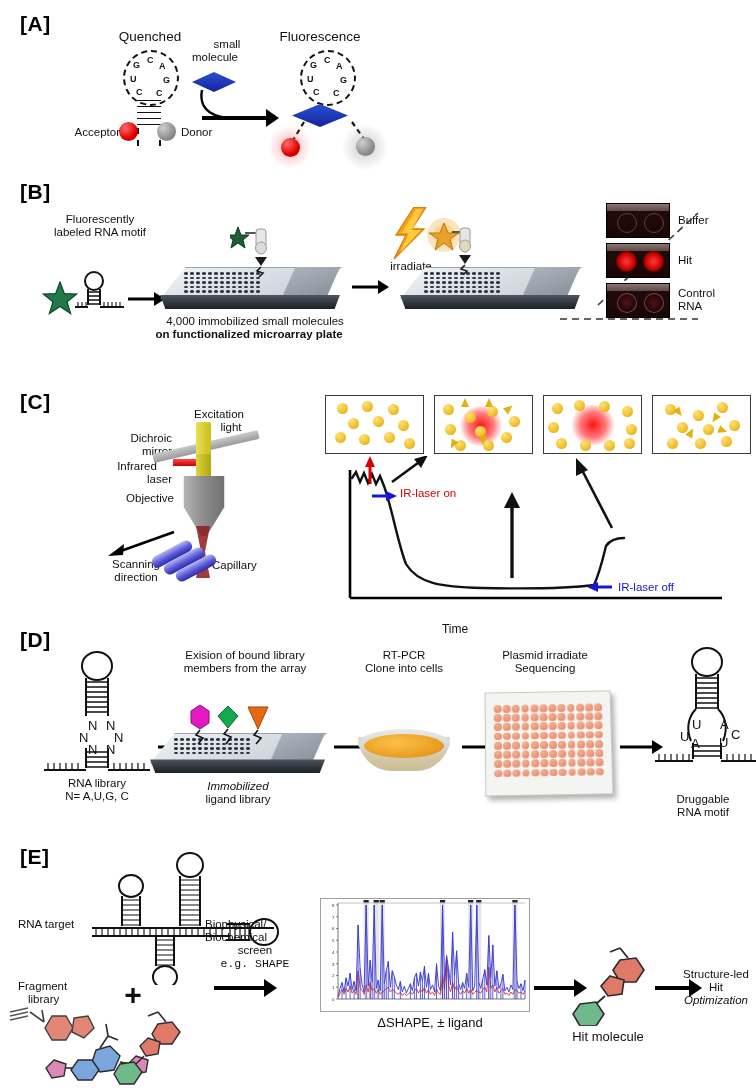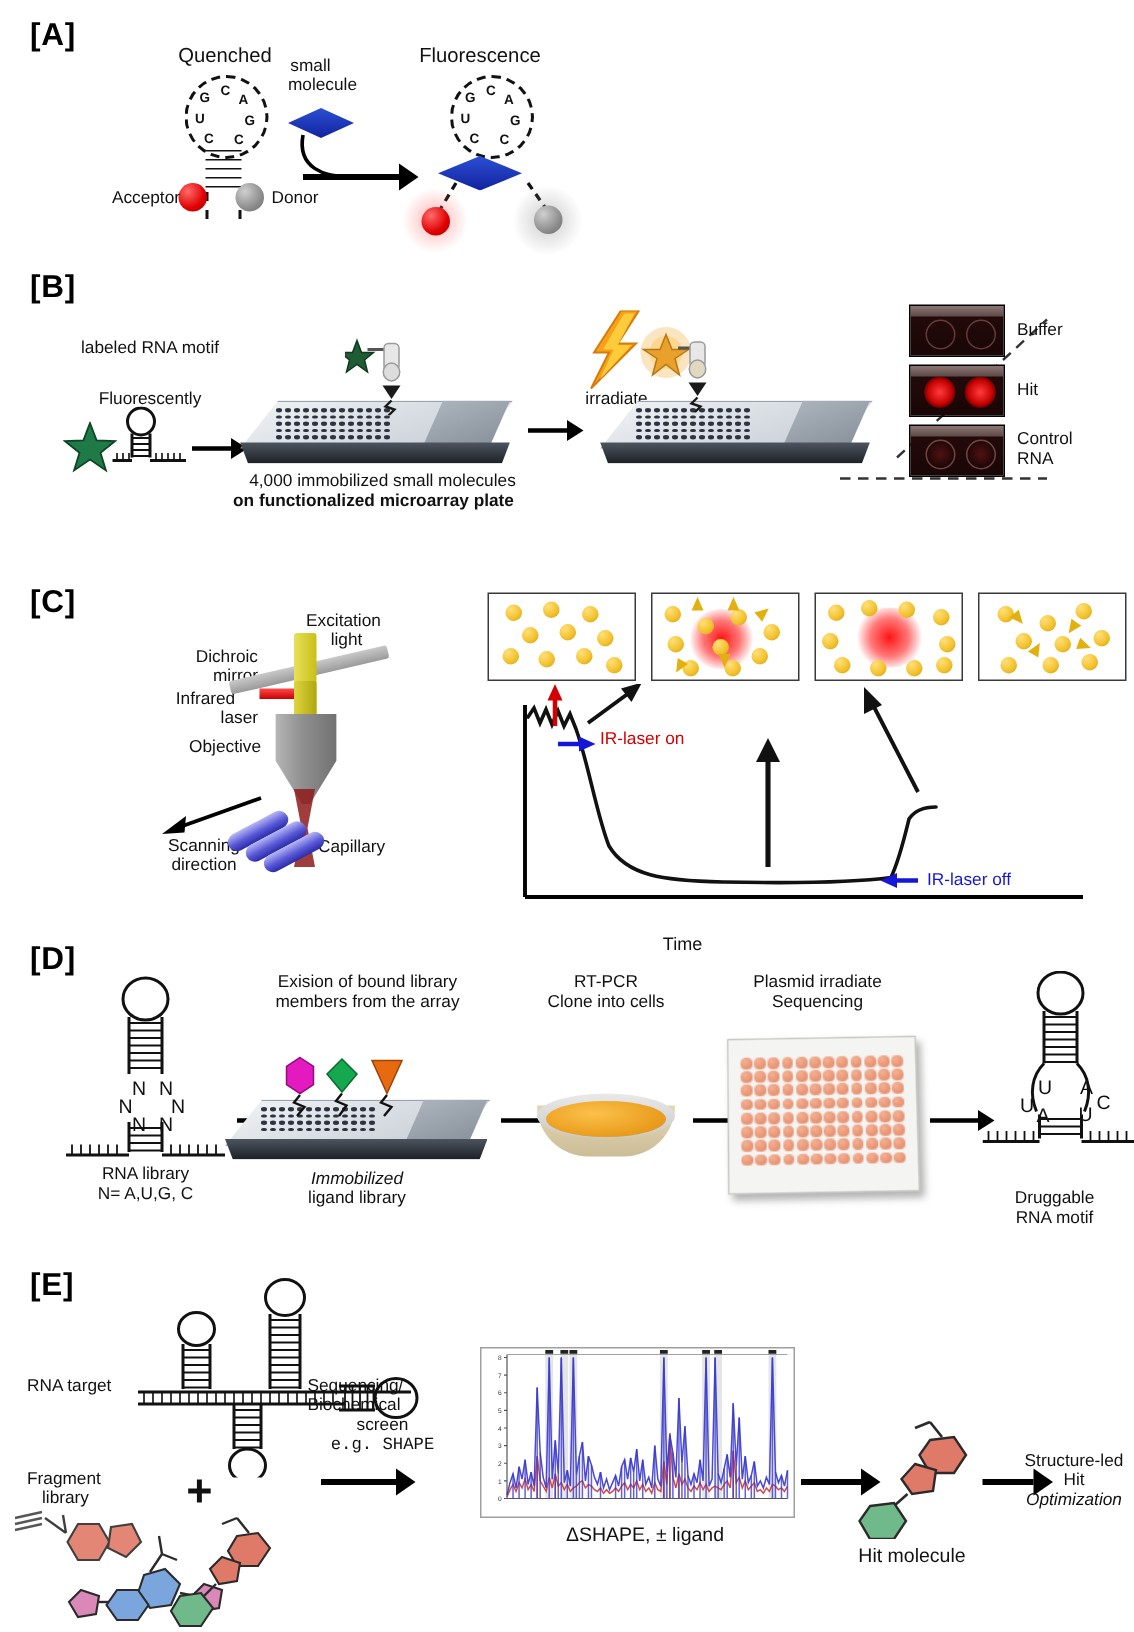--- a/index.html
+++ b/index.html
@@ -86,21 +86,21 @@
 </head>
 <body>
 
 <div class="fig">
 
   <div class="panel" style="left:0;top:0;width:756px;height:175px;">
     <div class="plabel" style="left:20px;top:12px;">[A]</div>
 
     <div class="txt" style="left:90px;top:30px;width:120px;font-size:13.5px;">Quenched</div>
     <div class="txt" style="left:255px;top:30px;width:130px;font-size:13.5px;">Fluorescence</div>
-    <div class="txt" style="left:172px;top:38px;width:70px;">small</div>
+    <div class="txt" style="left:192px;top:38px;width:70px;">small</div>
     <div class="txt" style="left:180px;top:51px;width:70px;">molecule</div>
 
     <div class="hairpinA" style="left:111px;top:50px;">
       <div class="loopA"></div>
       <div class="nt" style="left:22px;top:10px;">G</div>
       <div class="nt" style="left:36px;top:5px;">C</div>
       <div class="nt" style="left:48px;top:11px;">A</div>
       <div class="nt" style="left:19px;top:24px;">U</div>
       <div class="nt" style="left:52px;top:25px;">G</div>
       <div class="nt" style="left:25px;top:37px;">C</div>
@@ -146,21 +146,21 @@
     </svg>
     <div class="glow-red" style="left:268px;top:125px;"></div>
     <div class="bead red" style="left:281px;top:138px;"></div>
     <div class="glow-grey" style="left:342px;top:124px;"></div>
     <div class="bead grey" style="left:356px;top:137px;"></div>
   </div>
 
   <div class="panel" style="left:0;top:175px;width:756px;height:195px;">
     <div class="plabel" style="left:20px;top:5px;">[B]</div>
 
-    <div class="txt" style="left:30px;top:38px;width:140px;margin-top:47px;">Fluorescently</div>
+    <div class="txt" style="left:30px;top:38px;width:140px;">Fluorescently</div>
     <div class="txt" style="left:30px;top:51px;width:140px;">labeled RNA motif</div>
 
     <svg width="36" height="36" style="position:absolute;left:42px;top:106px;">
       <polygon points="18,1 22.4,12.6 34.8,13 25,20.8 28.6,32.6 18,25.4 7.4,32.6 11,20.8 1.2,13 13.6,12.6" fill="#1f7a47" stroke="#0d4526" stroke-width="1.2"></polygon>
     </svg>
     <svg width="60" height="50" style="position:absolute;left:72px;top:96px;">
       <ellipse cx="22" cy="10" rx="9" ry="9" fill="none" stroke="#111" stroke-width="2"></ellipse>
       <path d="M16,18 L16,34 M28,18 L28,34" stroke="#111" stroke-width="2"></path>
       <path d="M16,21 L28,21 M16,25 L28,25 M16,29 L28,29 M16,33 L28,33" stroke="#111" stroke-width="1.3"></path>
       <path d="M16,36 L3,36 M28,36 L52,36" stroke="#111" stroke-width="2"></path>
@@ -374,21 +374,21 @@
       <div class="spot" style="left:10px;top:9px;width:18px;height:18px;border:1px solid rgba(200,130,130,.5);background:radial-gradient(circle,rgba(200,40,40,.3),rgba(0,0,0,0) 70%);"></div>
       <div class="spot" style="left:37px;top:9px;width:18px;height:18px;border:1px solid rgba(200,130,130,.5);background:radial-gradient(circle,rgba(200,40,40,.3),rgba(0,0,0,0) 70%);"></div>
     </div>
     <div class="txt left" style="left:678px;top:112px;width:70px;">Control</div>
     <div class="txt left" style="left:678px;top:125px;width:70px;">RNA</div>
   </div>
 
   <div class="panel" style="left:0;top:380px;width:756px;height:260px;">
     <div class="plabel" style="left:20px;top:10px;">[C]</div>
 
-    <div class="txt" style="left:184px;top:28px;width:90px;">Excitation</div>
+    <div class="txt" style="left:174px;top:28px;width:90px;">Excitation</div>
     <div class="txt" style="left:186px;top:41px;width:90px;">light</div>
     <div class="txt" style="left:92px;top:52px;width:80px;text-align:right;">Dichroic</div>
     <div class="txt" style="left:92px;top:65px;width:80px;text-align:right;">mirror</div>
     <div class="txt" style="left:102px;top:80px;width:70px;text-align:center;">Infrared</div>
     <div class="txt" style="left:102px;top:93px;width:70px;text-align:right;">laser</div>
     <div class="txt" style="left:94px;top:112px;width:80px;text-align:right;">Objective</div>
     <div class="txt" style="left:212px;top:179px;width:70px;text-align:left;">Capillary</div>
     <div class="txt" style="left:96px;top:178px;width:80px;">Scanning</div>
     <div class="txt" style="left:96px;top:191px;width:80px;">direction</div>
 
@@ -804,21 +804,21 @@
       </g>
       <g>
         <path d="M158,20 L150,10 M150,10 L140,14" stroke="#2b2b2b" stroke-width="1.6"></path>
         <polygon points="150,22 164,20 172,30 164,42 150,42 144,32" fill="#e07a68" stroke="#2b2b2b" stroke-width="1.4"></polygon>
         <polygon points="140,36 152,40 150,52 138,54 132,44" fill="#e07a68" stroke="#2b2b2b" stroke-width="1.4"></polygon>
         <path d="M136,54 L128,62" stroke="#2b2b2b" stroke-width="1.6"></path>
         <polygon points="112,62 126,60 134,70 126,82 112,82 106,72" fill="#6fb98a" stroke="#2b2b2b" stroke-width="1.4"></polygon>
       </g>
     </svg>
 
-    <div class="txt" style="left:205px;top:78px;width:110px;text-align:left;">Sequencing/</div>
+    <div class="txt" style="left:205px;top:78px;width:110px;text-align:left;">Biophysical/</div>
     <div class="txt" style="left:205px;top:91px;width:110px;text-align:left;">Biochemical</div>
     <div class="txt" style="left:205px;top:104px;width:100px;text-align:center;">screen</div>
     <div class="txt" style="left:203px;top:117px;width:104px;text-align:center;font-family:Liberation Mono, monospace;">e.g. SHAPE</div>
     <div class="arrow" style="left:214px;top:148px;width:62px;">
       <div class="shaft" style="width:50px;height:4px;"></div>
         <div class="head" style="border-top-width:9px;border-bottom-width:9px;border-left-width:13px;"></div>
     </div>
 
     <div class="shape" style="left:320px;top:58px;width:208px;height:112px;">
       <svg id="shape-svg" width="208" height="112" style="position:absolute;left:0;top:0;">

